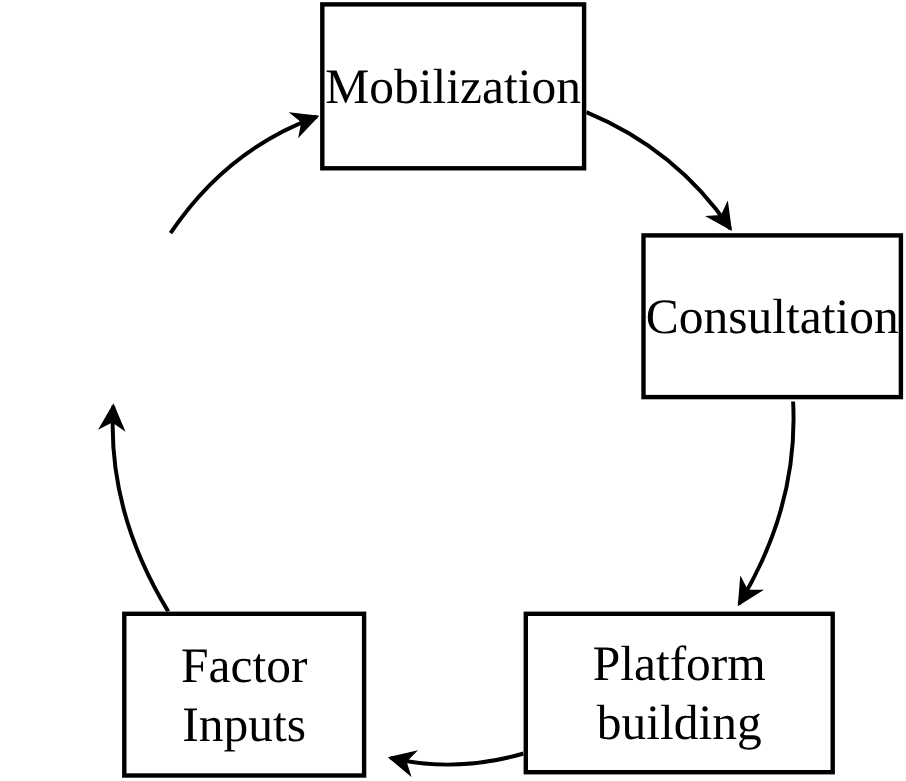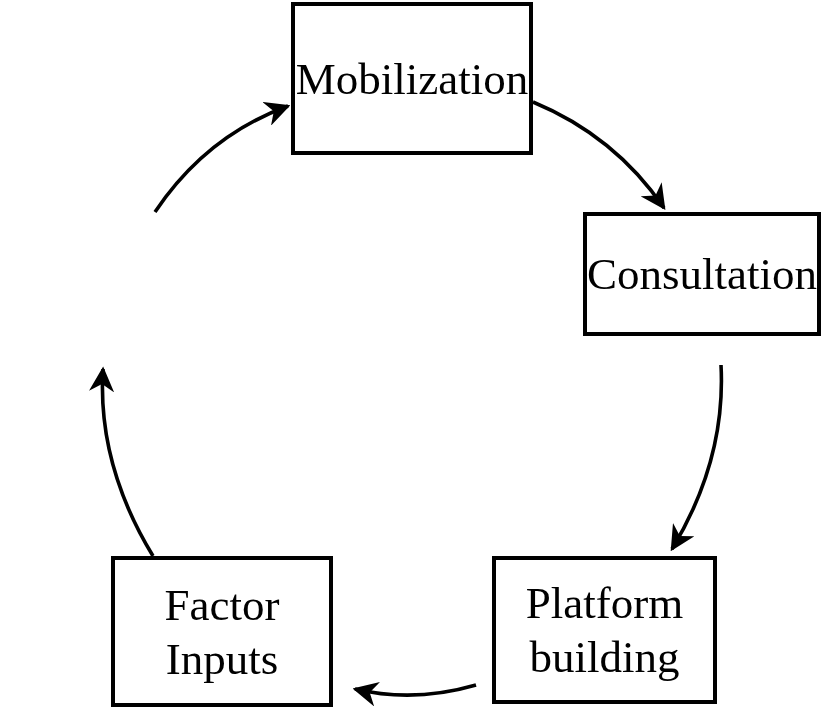--- a/index.html
+++ b/index.html
@@ -40,22 +40,22 @@
   }
   .node-label {
     color: #000000;
     font-size: 45px;
     line-height: 1.2;
     white-space: pre-line;
     user-select: none;
   }
   
   #node-mobilization      { left: 291px; top: 2px;   width: 242px; height: 153px; }
-  #node-consultation      { left: 583px; top: 212px; width: 238px; height: 124px; }
-  #node-platform-building { left: 476px; top: 556px; width: 225px; height: 148px; margin-left: 16px; }
+  #node-consultation      { left: 583px; top: 212px; width: 238px; height: 151px; }
+  #node-platform-building { left: 476px; top: 556px; width: 283px; height: 148px; }
   #node-factor-inputs     { left: 111px; top: 556px; width: 222px; height: 151px; }
   #node-policy-support    { left: 2px;   top: 212px; width: 239px; height: 151px; }
 </style>
 </head>
 <body>
 
 <div id="stage">
 
   <svg id="arrow-layer" viewBox="0 0 824 710" xmlns="http://www.w3.org/2000/svg" aria-hidden="true">
     <defs>

